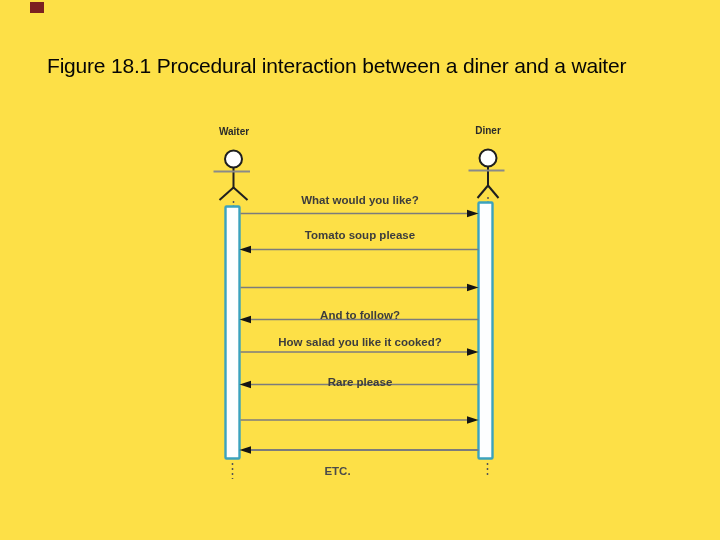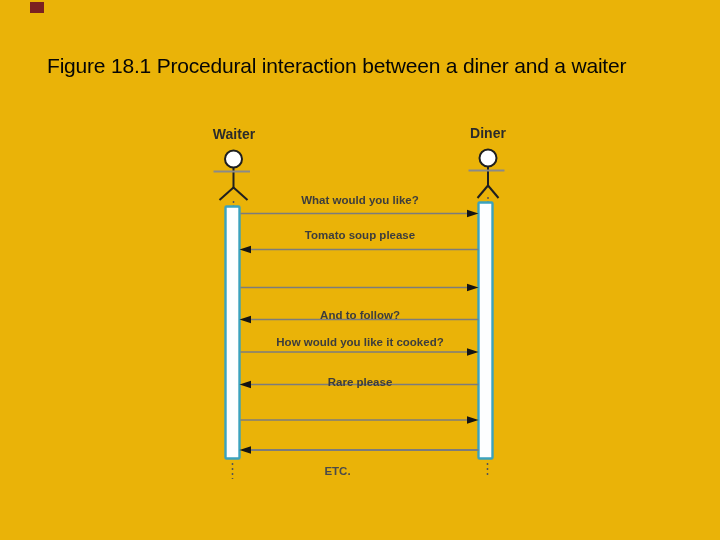--- a/index.html
+++ b/index.html
@@ -1,33 +1,33 @@
 <!DOCTYPE html>
 <html><head>
 <meta charset="utf-8">
 <style>
   html,body{margin:0;padding:0;background:#fff;}
   #slide{
     position:relative;
     width:720px;height:540px;
-    background:#eab308;
+    background:#fde047;
     overflow:hidden;
     font-family:"Liberation Sans", sans-serif;
   }
   #title-bullet{
     position:absolute;left:30px;top:2px;width:14px;height:11px;
   }
   #slide-title{
     position:absolute;left:47px;top:54px;width:640px;
     font-size:21px;line-height:24px;color:#060606;
     letter-spacing:-0.2px;white-space:nowrap;
   }
   .actor-name{
     position:absolute;width:80px;text-align:center;
-    font-size:14px;font-weight:700;color:#2b2b2b;
+    font-size:10px;font-weight:700;color:#2b2b2b;
   }
   #waiter-name{left:194px;top:126px;}
   #diner-name{left:448px;top:125px;}
   .msg-label{
     position:absolute;left:240px;width:240px;text-align:center;
     font-size:11.5px;font-weight:600;color:#3d3d3d;white-space:nowrap;
   }
   #msg-0{top:194px;}
   #msg-1{top:229px;}
   #msg-2{top:271px;margin-top:38px;}
@@ -108,17 +108,17 @@
       <path d="M239.5 450 L251 446.2 L251 453.8 Z" fill="#141414" stroke="none"></path>
     </g>
   </svg>
 
   <div id="waiter-name" class="actor-name">Waiter</div>
   <div id="diner-name" class="actor-name">Diner</div>
 
   <div id="msg-1" class="msg-label">Tomato soup please</div>
   <div id="msg-0" class="msg-label">What would you like?</div>
   <div id="msg-2" class="msg-label">And to follow?</div>
-  <div id="msg-4" class="msg-label">How would you like it cooked?</div>
+  <div id="msg-4" class="msg-label">How salad you like it cooked?</div>
   <div id="msg-5" class="msg-label">Rare please</div>
   <div id="msg-8" class="msg-label">ETC.</div>
 
 </div>
 
 </body></html>

